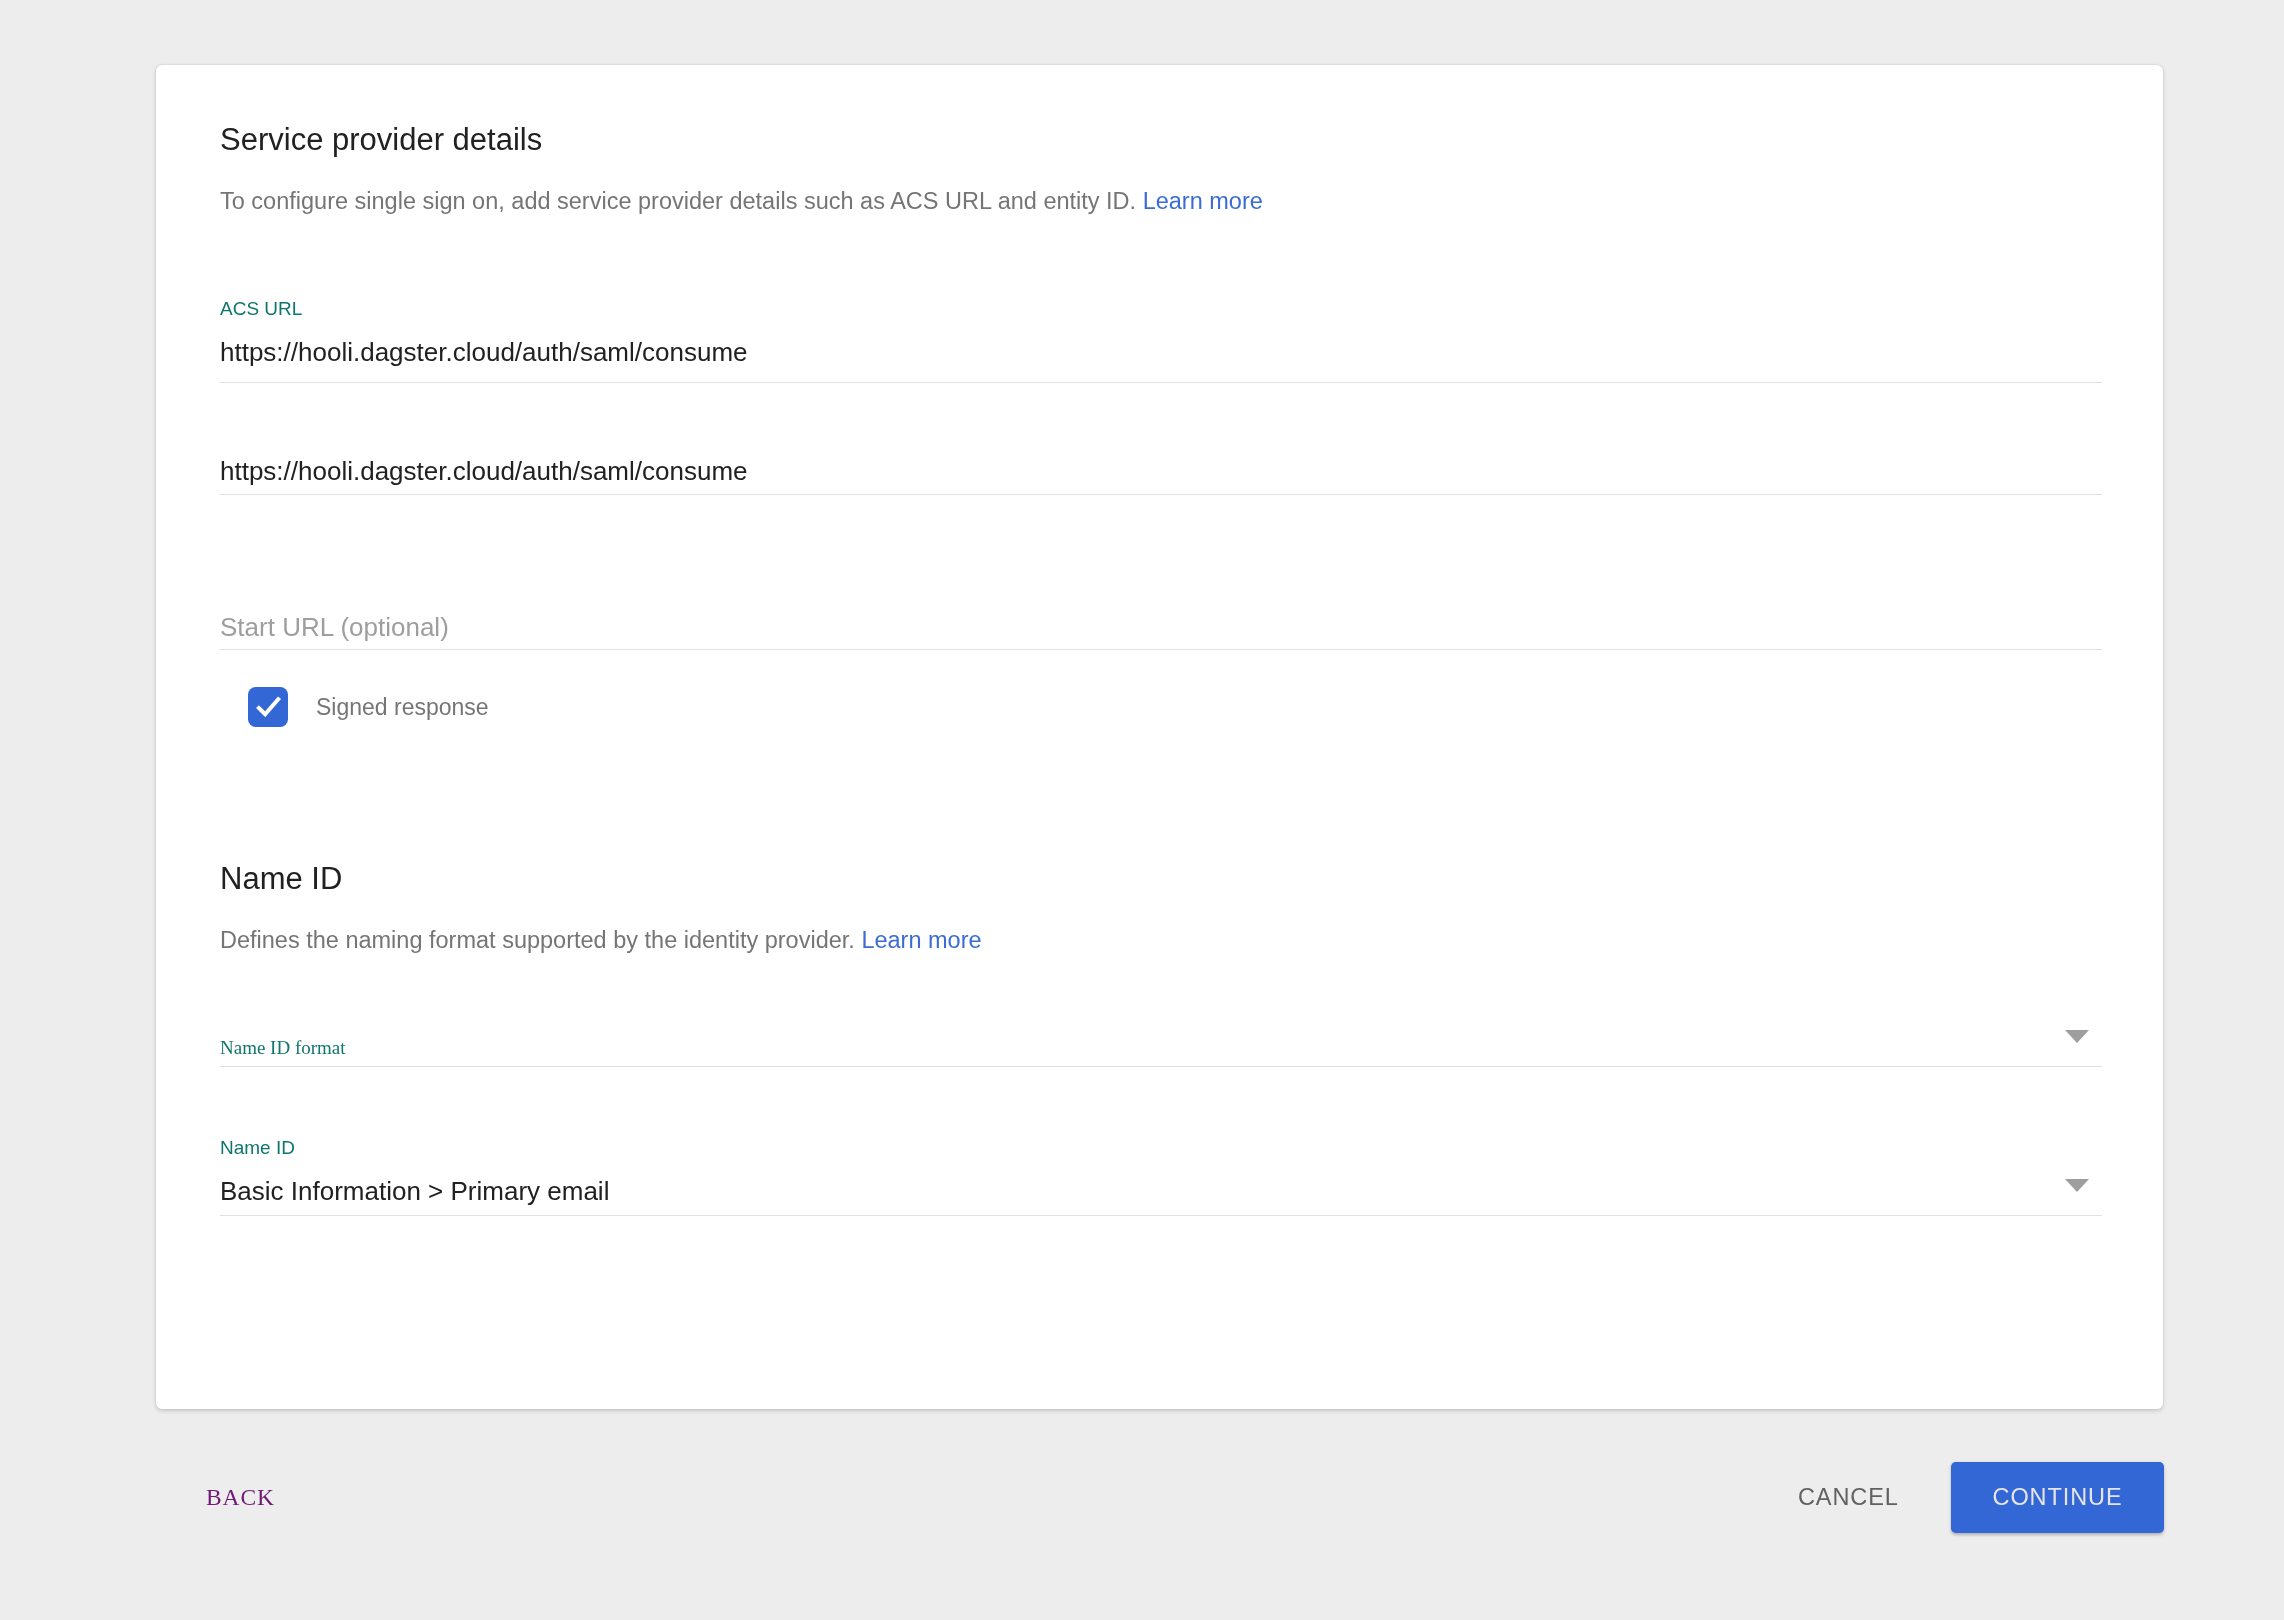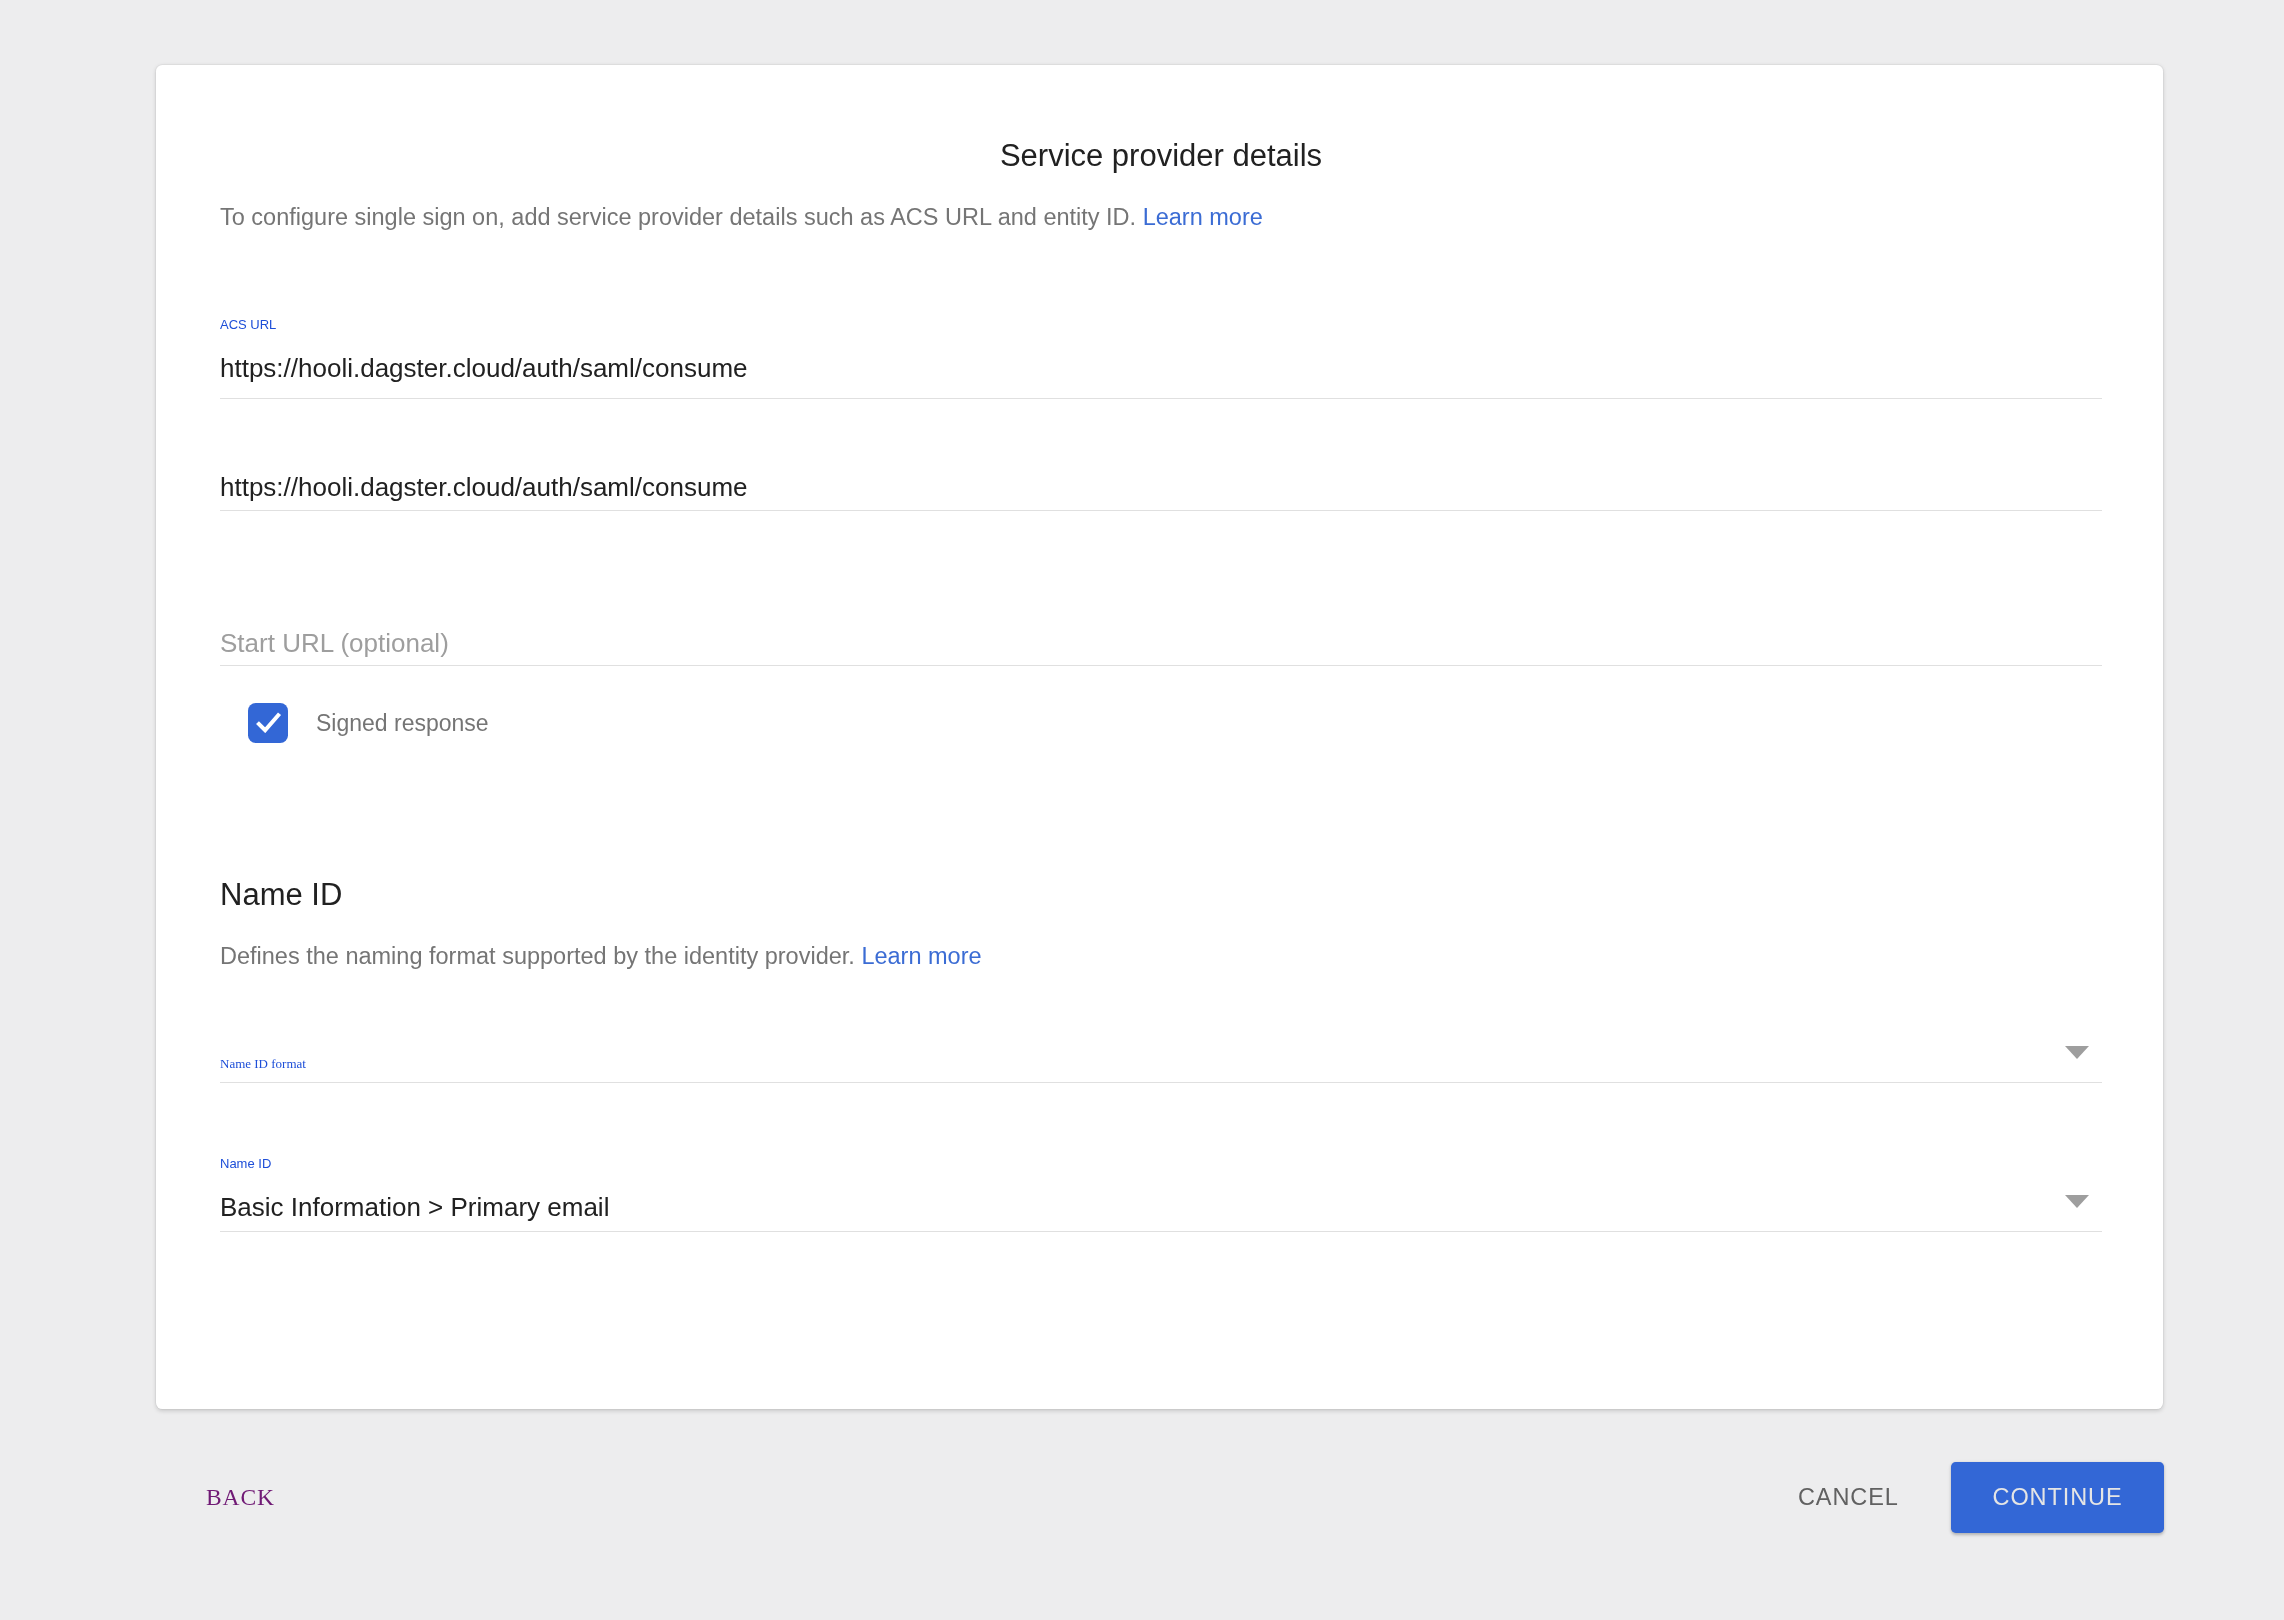--- a/index.html
+++ b/index.html
@@ -19,39 +19,39 @@
     background:#ffffff;
     border-radius:6.3px;
     box-shadow:0 1.6px 4.7px rgba(0,0,0,0.16), 0 0 0 0.8px rgba(0,0,0,0.04);
     padding:0 61px 0 64px;
   }
 
   .section-title {
     font-size:31px; line-height:38px;
     color:#212121; font-weight:500;
   }
-  .section-title.first { margin-top:72px;text-align:center; }
+  .section-title.first { margin-top:56px; }
   .section-title.second { margin-top:133px; }
 
   .section-desc {
     margin-top:27px;
     font-size:23.5px; line-height:31px;
     color:#757575;
   }
   .learn-more {
     color:#3b6cd4; text-decoration:none; cursor:pointer;
   }
 
   .field {
     position:relative;
     border-bottom:1.6px solid #e0e0e0;
   }
   .field-label {
-    font-size:13px; line-height:23.5px;
-    color:#1d4ed8;
+    font-size:19px; line-height:23.5px;
+    color:#0f766e;
   }
   .field-value {
     margin-top:14px;
     font-size:26px; line-height:35px;
     color:#212121;
     white-space:nowrap;
     overflow:hidden;
   }
   .f-acs    { margin-top:80px; padding-bottom:12.5px; }
   .f-entity { margin-top:71px;  padding-bottom:4.7px;  }

